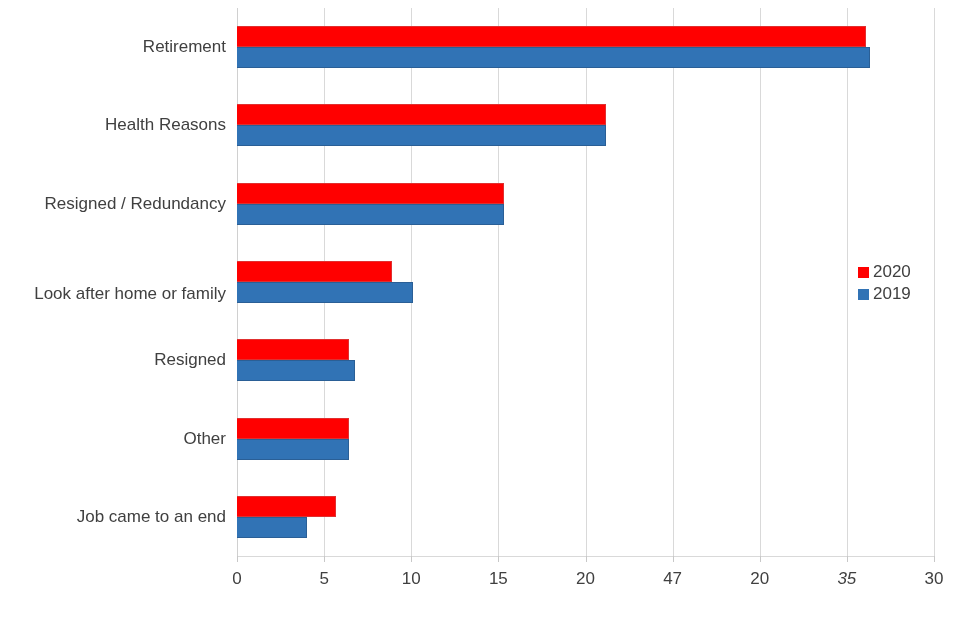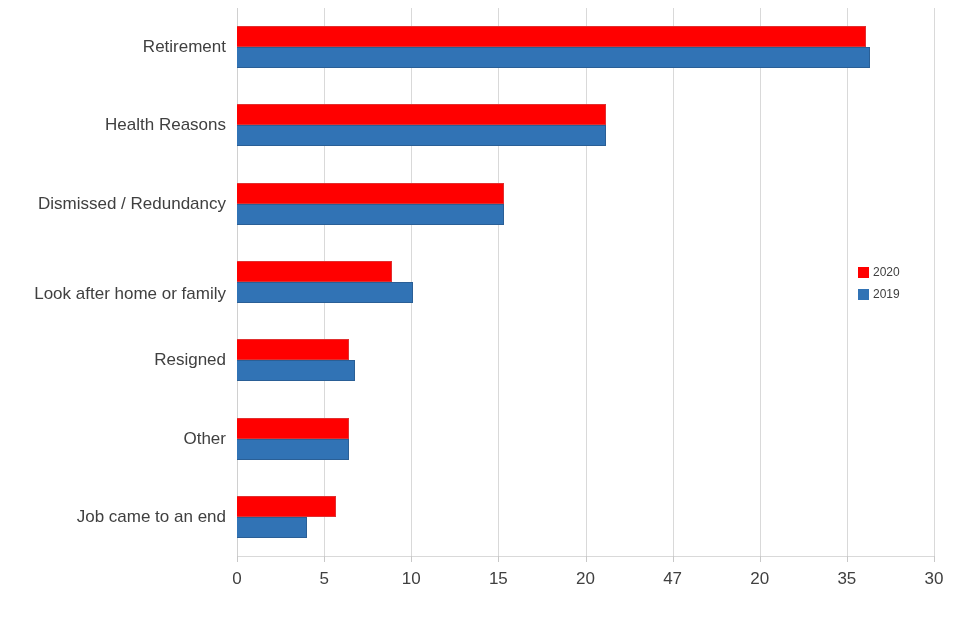--- a/index.html
+++ b/index.html
@@ -117,34 +117,34 @@
     height: 22px;
   }
   .legend-swatch {
     width: 11px;
     height: 11px;
     margin-right: 4px;
     flex: none;
   }
   .legend-text {
     color: #404040;
-    font-size: 12px;
+    font-size: 17px;
     line-height: 18px;
     white-space: nowrap;
   }
 </style>
 </head>
 <body>
 
 <div id="chart-root">
 
   <div id="category-labels">
       <div class="cat-label" style="position: absolute; right: 734px; top: 37.1429px;">Retirement</div>
       <div class="cat-label" style="position: absolute; right: 734px; top: 115.429px;">Health Reasons</div>
-      <div class="cat-label" style="position: absolute; right: 734px; top: 193.714px;">Dismissed / Redundancy</div>
+      <div class="cat-label" style="position: absolute; right: 734px; top: 193.714px;">Resigned / Redundancy</div>
       <div class="cat-label" style="position: absolute; right: 734px; top: 272px; margin-top: 12px;">Look after home or family</div>
       <div class="cat-label" style="position: absolute; right: 734px; top: 350.286px;">Resigned</div>
       <div class="cat-label" style="position: absolute; right: 734px; top: 428.571px;">Other</div>
       <div class="cat-label" style="position: absolute; right: 734px; top: 506.857px;">Job came to an end</div>
     </div>
 
   <div id="plot-area">
     <div id="gridlines">
         <div class="gridline axis-zero" style="left: 0px;"></div>
         <div class="gridline" style="left: 87.125px;"></div>
@@ -199,21 +199,21 @@
         </div>
       </div>
     <div id="tick-labels">
         <div class="tick-label" style="left: 0px;">0</div>
         <div class="tick-label" style="left: 87.125px;">5</div>
         <div class="tick-label" style="left: 174.25px;">10</div>
         <div class="tick-label" style="left: 261.375px;">15</div>
         <div class="tick-label" style="left: 348.5px;">20</div>
         <div class="tick-label" style="left: 435.625px;">47</div>
         <div class="tick-label" style="left: 522.75px;">20</div>
-        <div class="tick-label" style="left: 609.875px;">35</div>
+        <div class="tick-label" style="left: 609.875px; font-style: italic;">35</div>
         <div class="tick-label" style="left: 697px;">30</div>
       </div>
   </div>
 
   <div id="legend">
       <div class="legend-row">
         <span class="legend-swatch" style="background: rgb(255, 0, 0);"></span>
         <span class="legend-text">2020</span>
       </div>
       <div class="legend-row">

